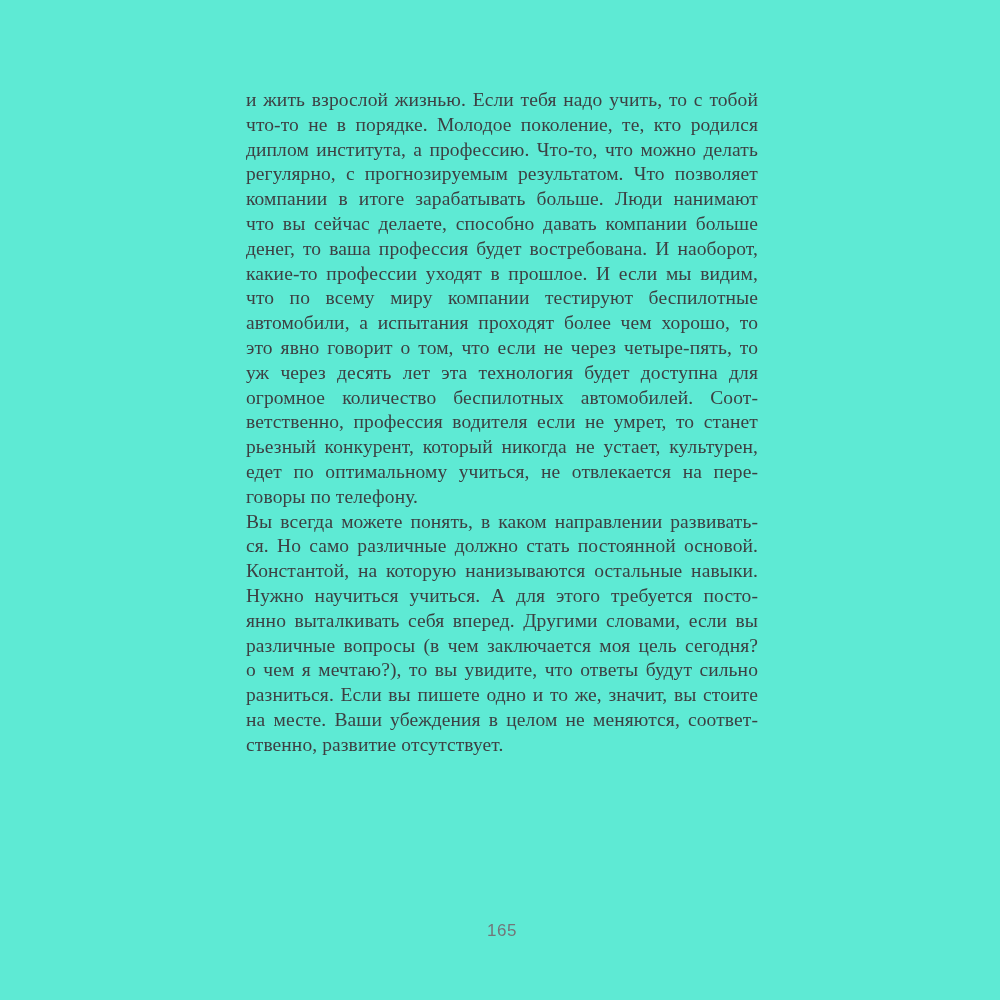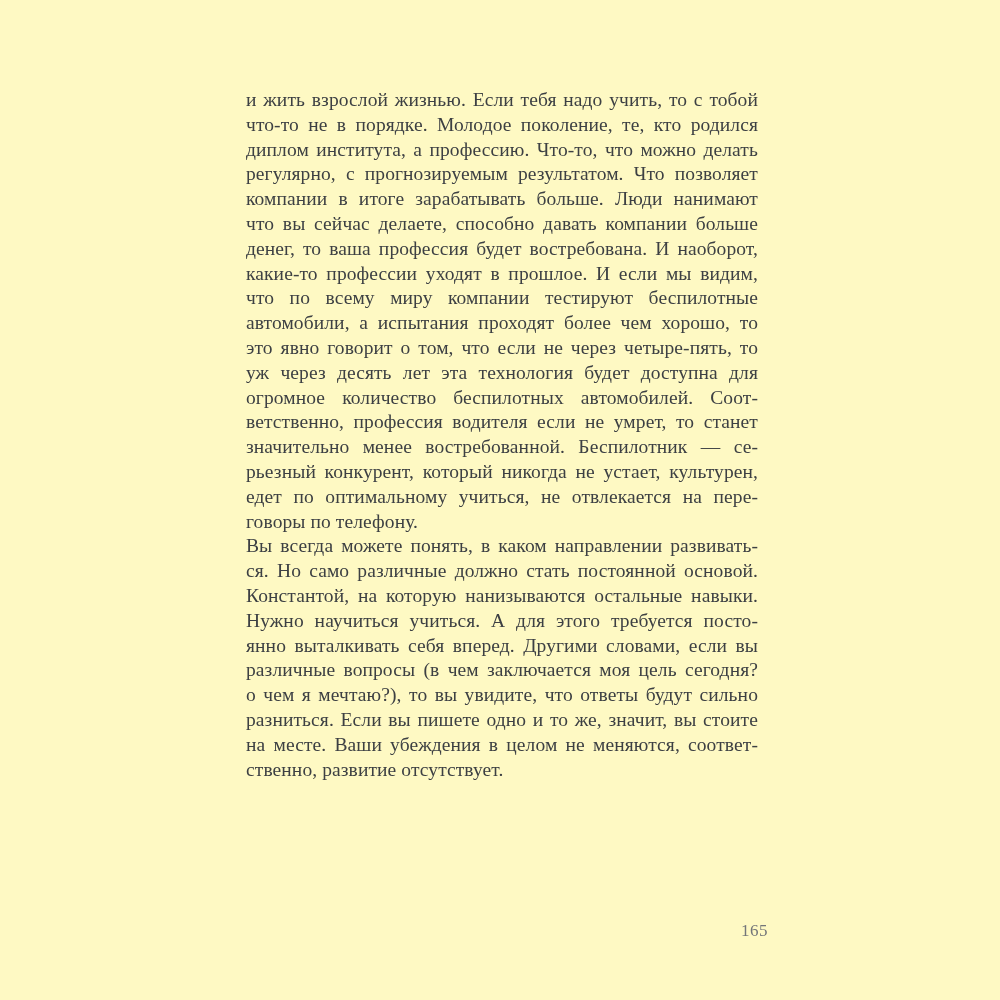--- a/index.html
+++ b/index.html
@@ -31,50 +31,49 @@
   .line {
     text-align: justify;
     text-align-last: justify;
     white-space: normal;
   }
   .line.last {
     text-align-last: left;
   }
   .page-number {
     position: absolute;
-    left: 256px;
+    left: 246px;
     width: 512px;
     top: 921px;
-    text-align: right;
-    font-family: Liberation Serif, serif;
+    text-align: center;
+    font-family: Liberation Sans, sans-serif;
     font-size: 17px;
     letter-spacing: 0.5px;
   }
 </style>
 </head>
 <body>
 
-<div class="page" style="background: #fef9c3;">
+<div class="page" style="background: #5eead4;">
   <div class="text-block" id="text-block" style="color: rgb(61, 64, 67);">
       <div class="paragraph">
         <div class="line">и жить взрослой жизнью. Если тебя надо учить, то с тобой</div>
         <div class="line">что-то не в порядке. Молодое поколение, те, кто родился</div>
         <div class="line">диплом института, а профессию. Что-то, что можно делать</div>
         <div class="line">регулярно, с прогнозируемым результатом. Что позволяет</div>
         <div class="line">компании в итоге зарабатывать больше. Люди нанимают</div>
         <div class="line">что вы сейчас делаете, способно давать компании больше</div>
         <div class="line">денег, то ваша профессия будет востребована. И наоборот,</div>
         <div class="line">какие-то профессии уходят в прошлое. И если мы видим,</div>
         <div class="line">что по всему миру компании тестируют беспилотные</div>
         <div class="line">автомобили, а испытания проходят более чем хорошо, то</div>
         <div class="line">это явно говорит о том, что если не через четыре-пять, то</div>
         <div class="line">уж через десять лет эта технология будет доступна для</div>
         <div class="line">огромное количество беспилотных автомобилей. Соот-</div>
         <div class="line">ветственно, профессия водителя если не умрет, то станет</div>
-        <div class="line">значительно менее востребованной. Беспилотник — се-</div>
         <div class="line">рьезный конкурент, который никогда не устает, культурен,</div>
         <div class="line">едет по оптимальному учиться, не отвлекается на пере-</div>
         <div class="line last">говоры по телефону.</div>
       </div>
       <div class="paragraph">
         <div class="line">Вы всегда можете понять, в каком направлении развивать-</div>
         <div class="line">ся. Но само различные должно стать постоянной основой.</div>
         <div class="line">Константой, на которую нанизываются остальные навыки.</div>
         <div class="line">Нужно научиться учиться. А для этого требуется посто-</div>
         <div class="line">янно выталкивать себя вперед. Другими словами, если вы</div>

